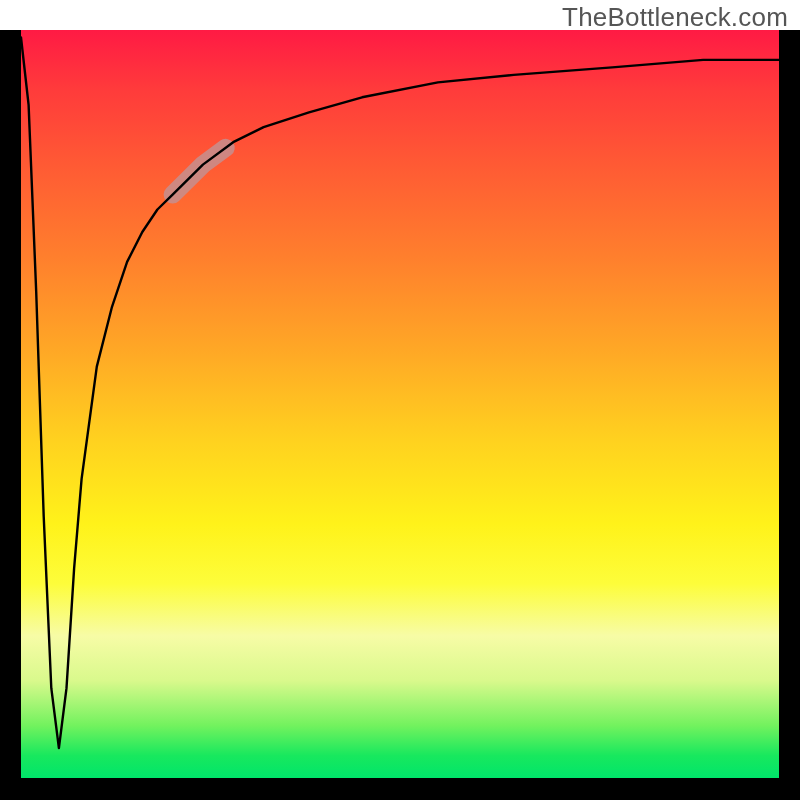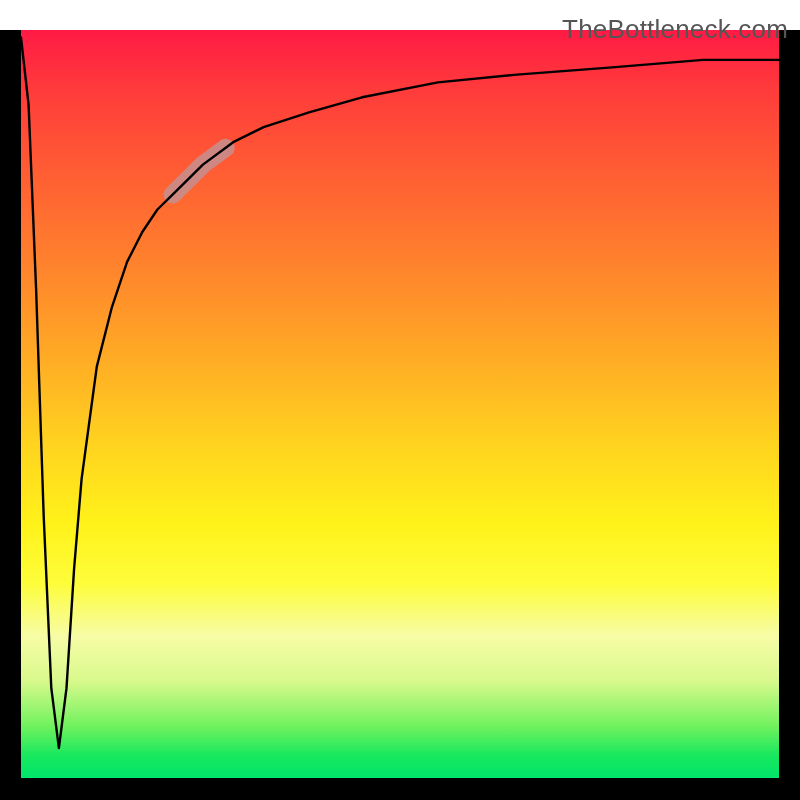--- a/index.html
+++ b/index.html
@@ -11,21 +11,21 @@
     background: #fff;
     font-family: Arial, Helvetica, sans-serif;
   }
   .stage {
     position: relative;
     width: 800px;
     height: 800px;
   }
   .watermark {
     position: absolute;
-    top: 14px;
+    top: 2px;
     right: 12px;
     color: #555555;
     font-size: 26px;
     font-weight: 400;
     letter-spacing: 0.2px;
     z-index: 5;
     user-select: none;
   }
   .plot-outer {
     position: absolute;

